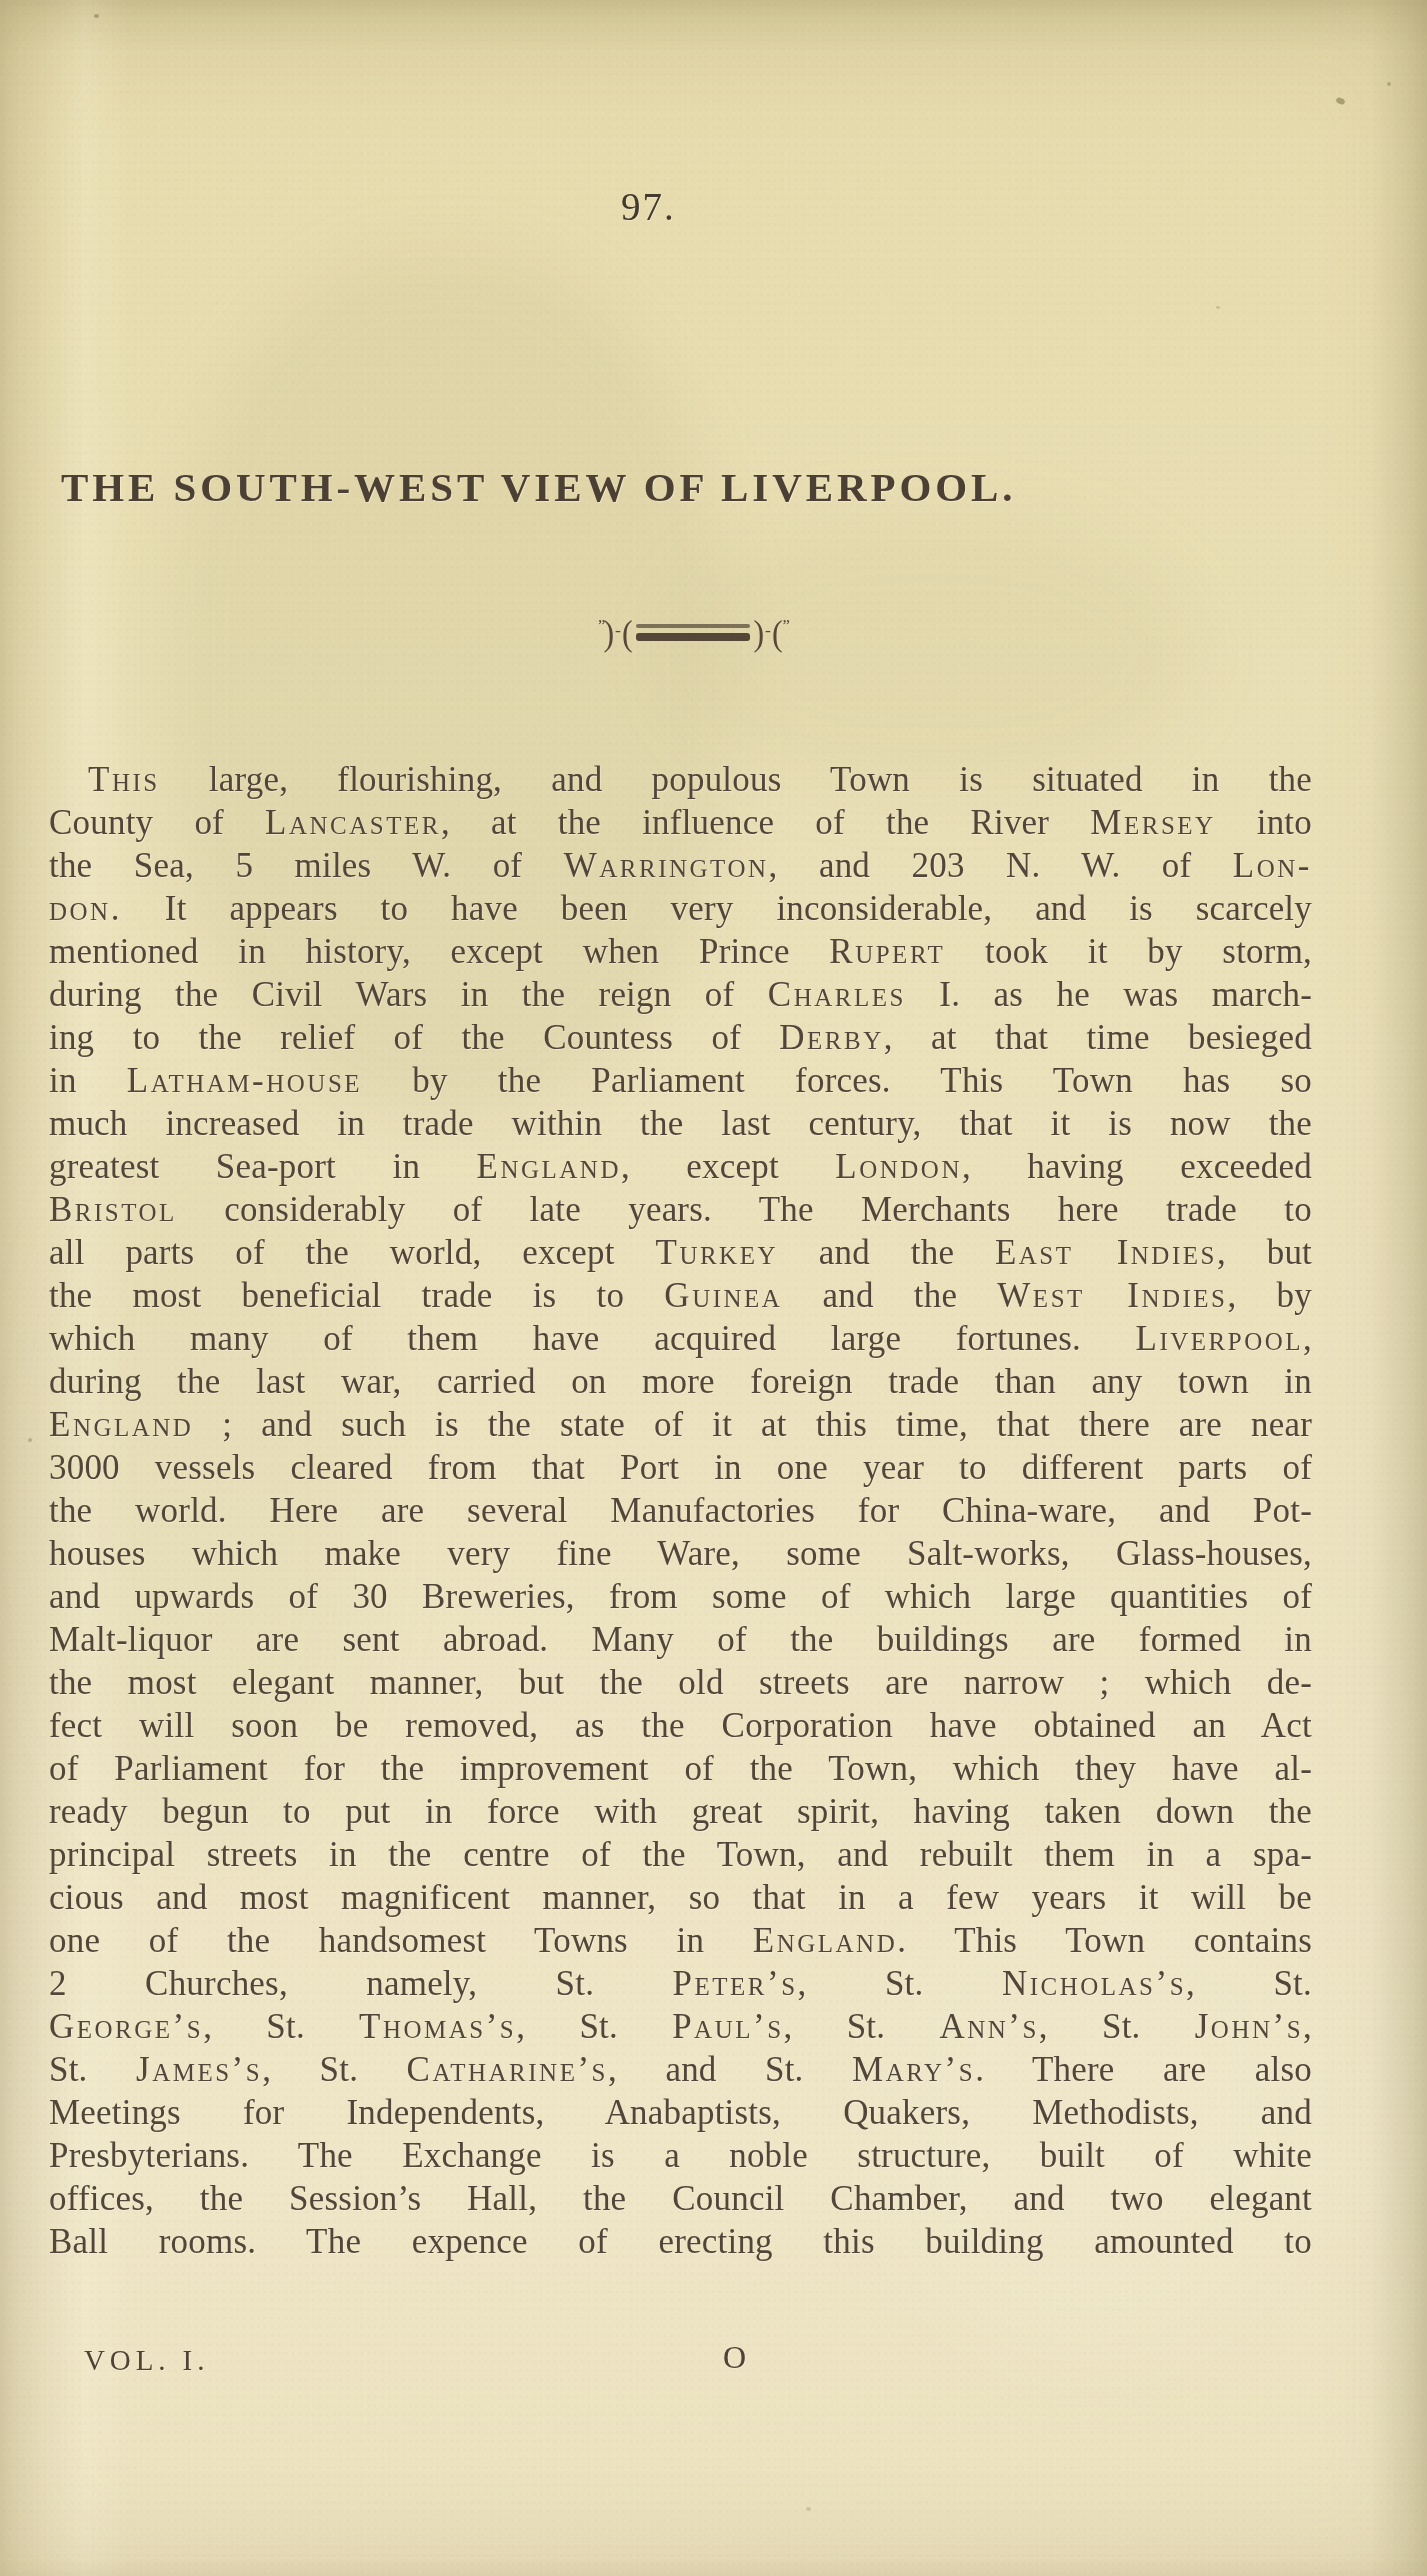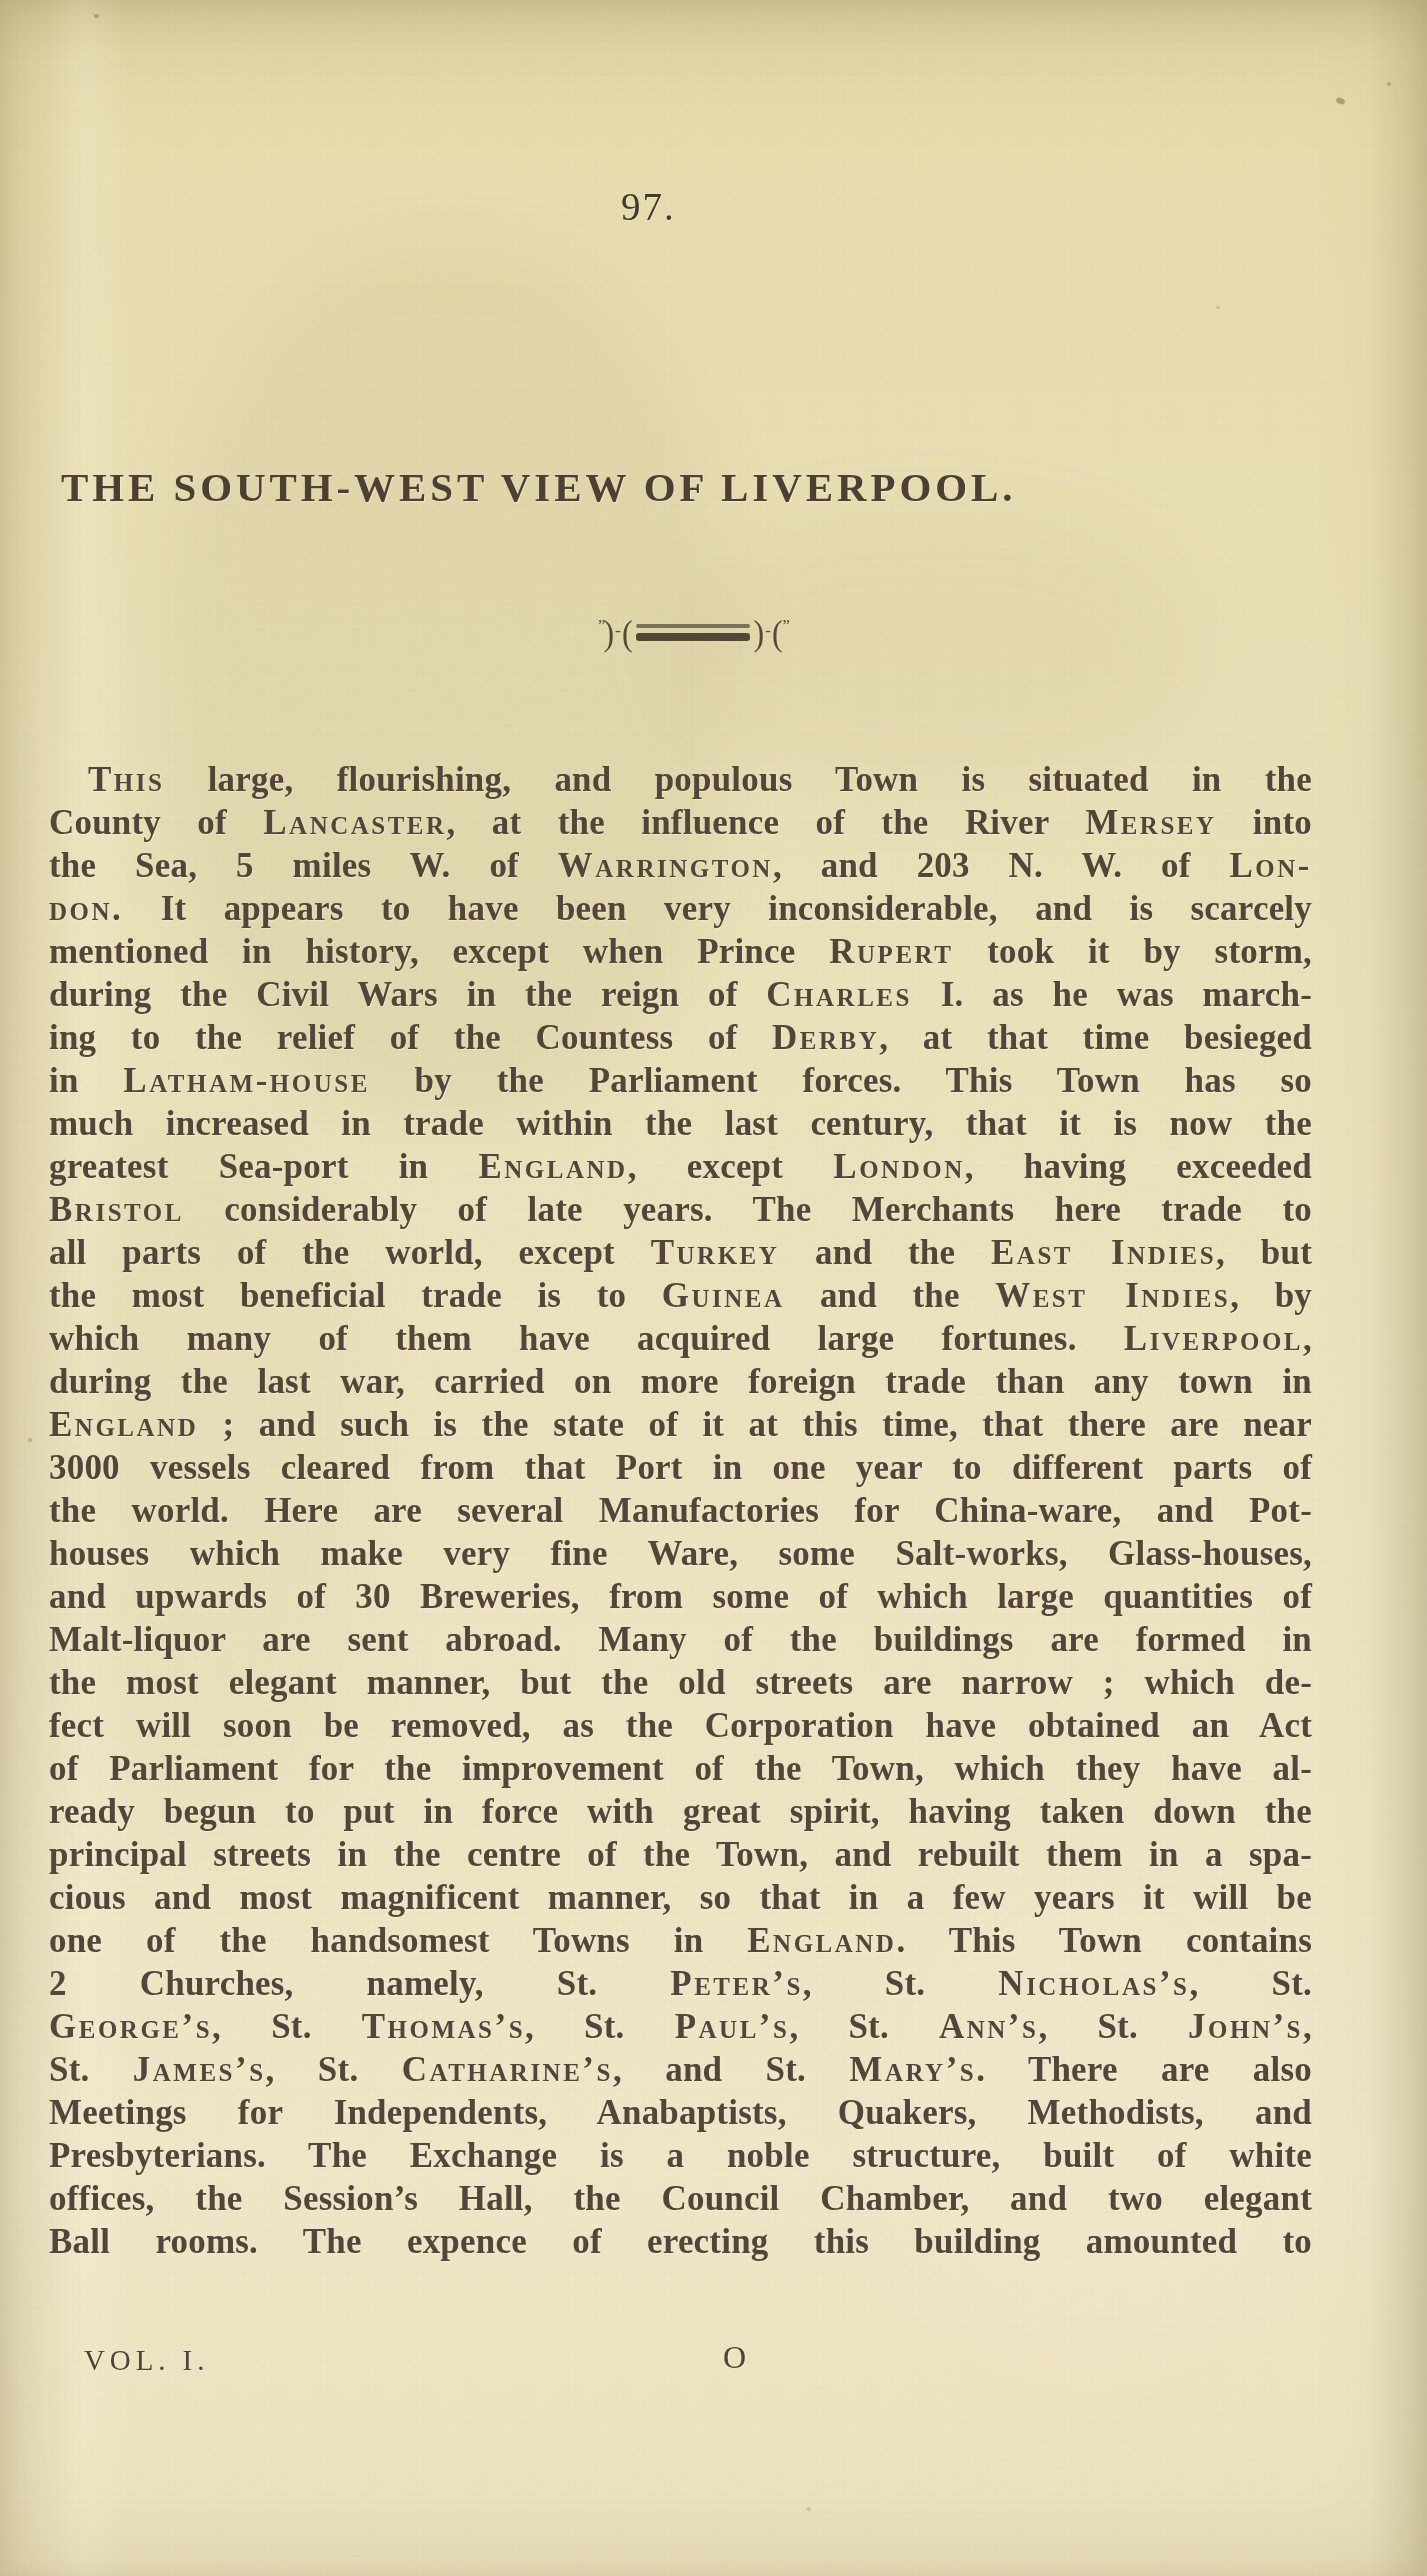--- a/index.html
+++ b/index.html
@@ -54,21 +54,20 @@
   .orn-d{font-size:17.7px;margin:0 1px;transform:translateY(-2px);}
   .orn-bars{flex:1;display:flex;flex-direction:column;gap:4.9px;margin:0 2.9px;}
   .orn-bars .t{display:block;height:3.9px;background:rgba(87,73,58,0.72);border-radius:2px;}
   .orn-bars .b{display:block;height:7.8px;background:#554738;border-radius:2.9px;}
 
   .bodytext{
     position:absolute;left:49px;top:758px;width:1263px;
     font-size:35px;line-height:43px;color:#52463a;
     letter-spacing:0.2px;
     text-shadow:0.7px 1px 0.7px rgba(252,246,222,0.55);
-    font-weight:bold;
   }
   .line{text-align:justify;text-align-last:justify;}
   .line.indent{text-indent:39px;}
   .nm{font-variant:small-caps;letter-spacing:2.5px;}
 
   .vol{
     position:absolute;left:84px;top:2344px;
     font-size:29px;letter-spacing:4.9px;color:#4e4336;
     text-shadow:0.7px 1px 0.7px rgba(252,246,222,0.55);
   }

